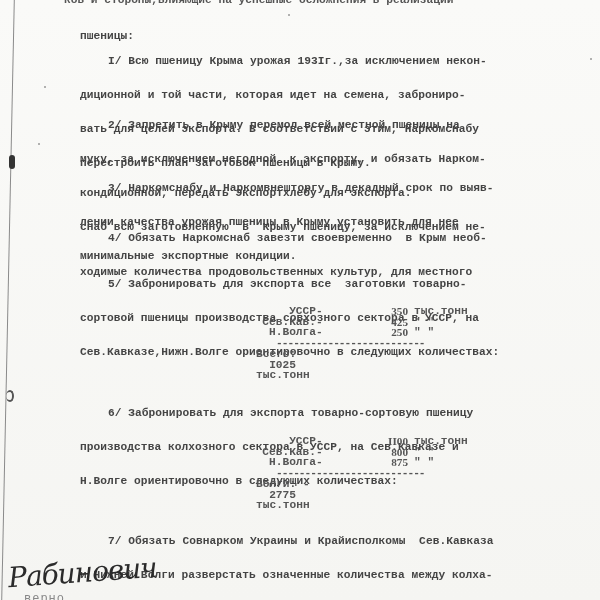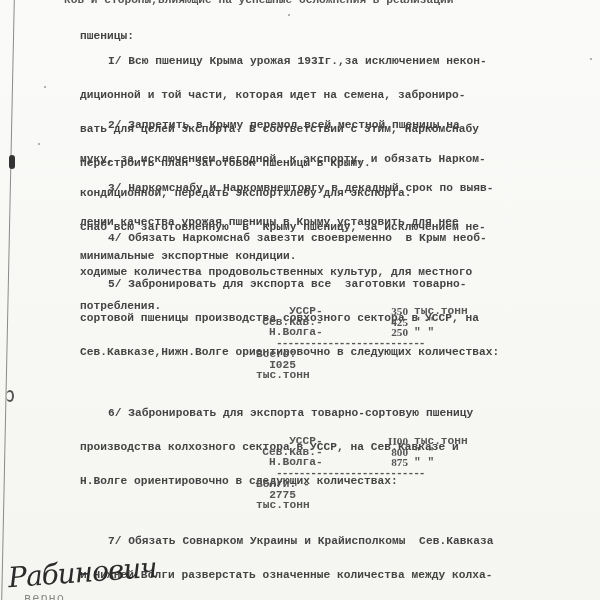--- a/index.html
+++ b/index.html
@@ -87,21 +87,20 @@
 
   <div class="text" style="top:160px">
     <span class="line indent">3/ Наркомснабу и Наркомвнешторгу в декадный срок по выяв-</span>
     <span class="line">лении качества урожая пшеницы в Крыму установить для нее</span>
     <span class="line">минимальные экспортные кондиции.</span>
   </div>
 
   <div class="text" style="top:210px">
     <span class="line indent">4/ Обязать Наркомснаб завезти своевременно  в Крым необ-</span>
     <span class="line">ходимые количества продовольственных культур, для местного</span>
-    <span class="line">потребления.</span>
   </div>
 
   <div class="text" style="top:256px">
     <span class="line indent">5/ Забронировать для экспорта все  заготовки товарно-</span>
     <span class="line">сортовой пшеницы производства совхозного сектора в УССР, на</span>
     <span class="line">Сев.Кавказе,Нижн.Волге ориентировочно в следующих количествах:</span>
   </div>
 
   <div class="table" style="top:306px">
     <div class="trow">

